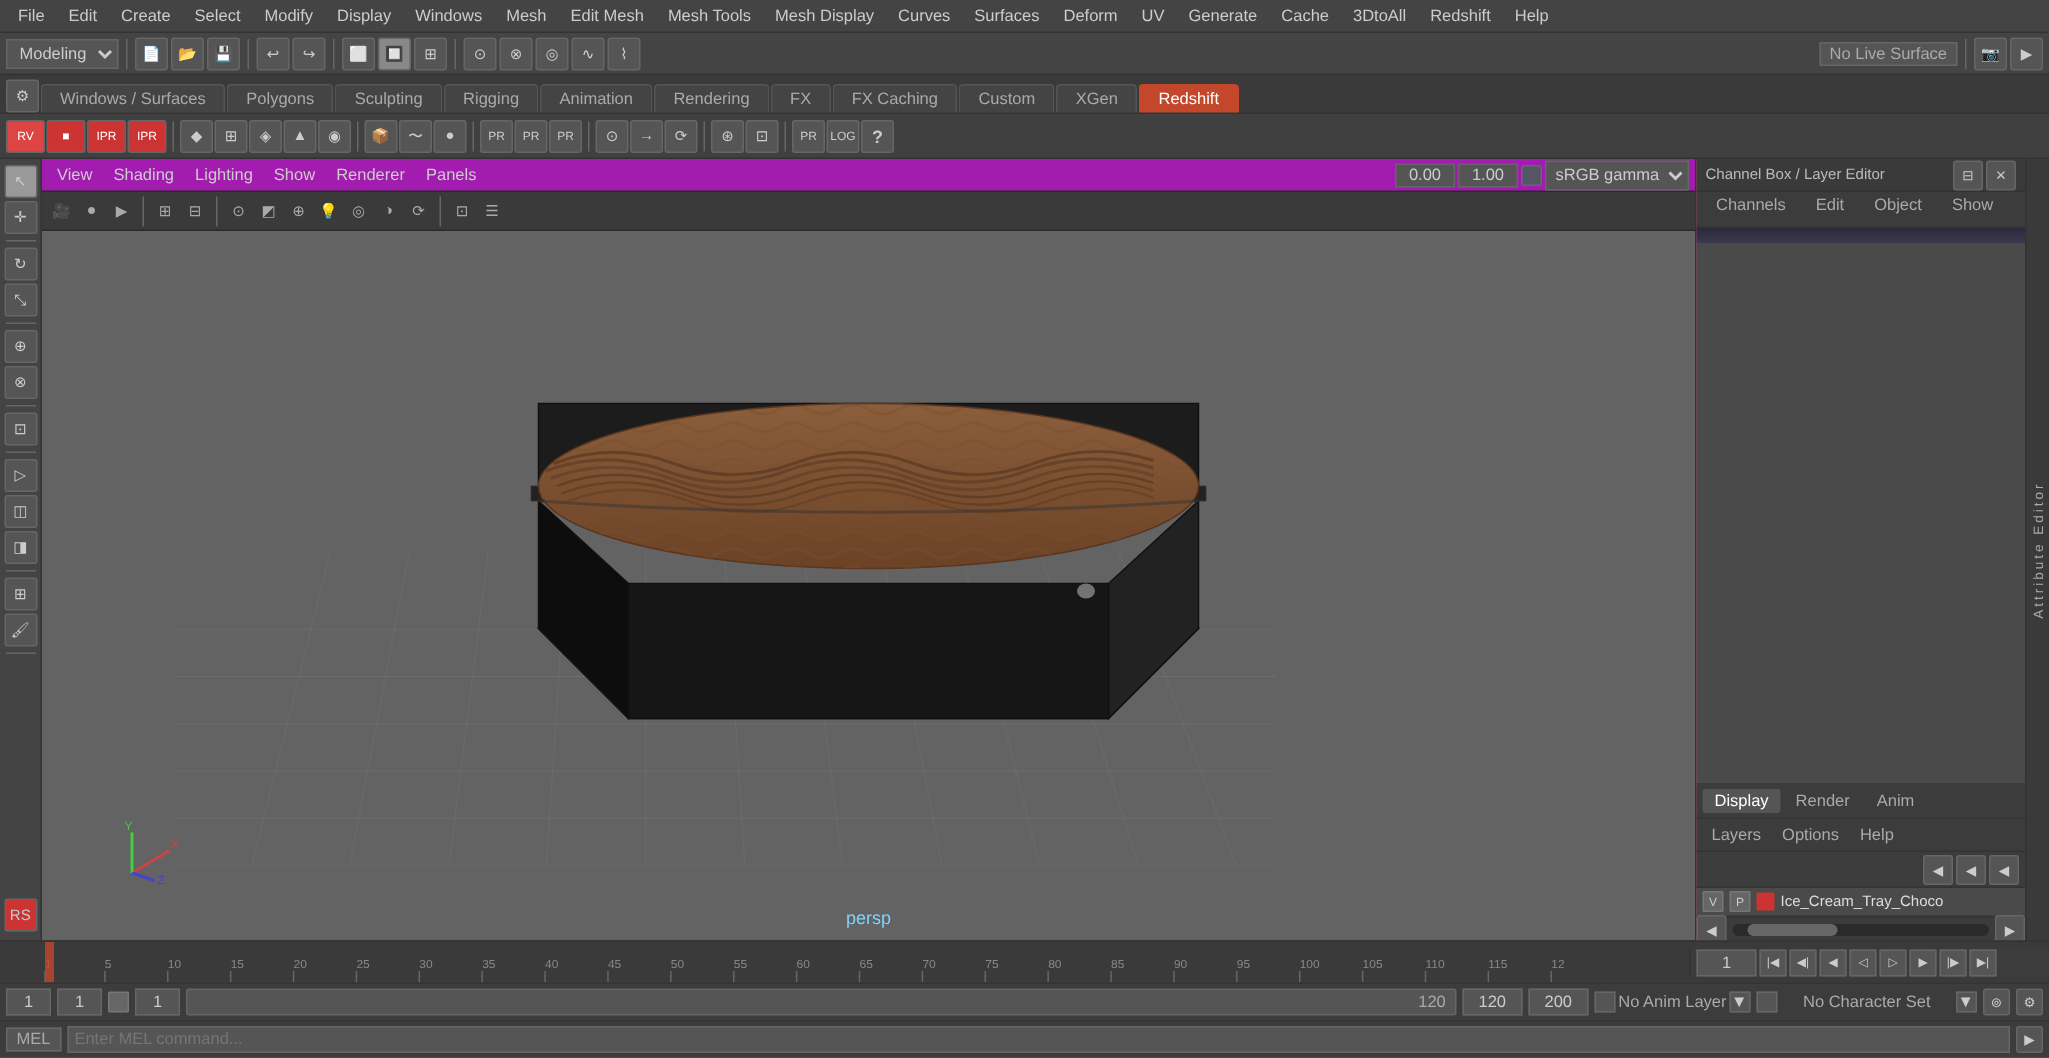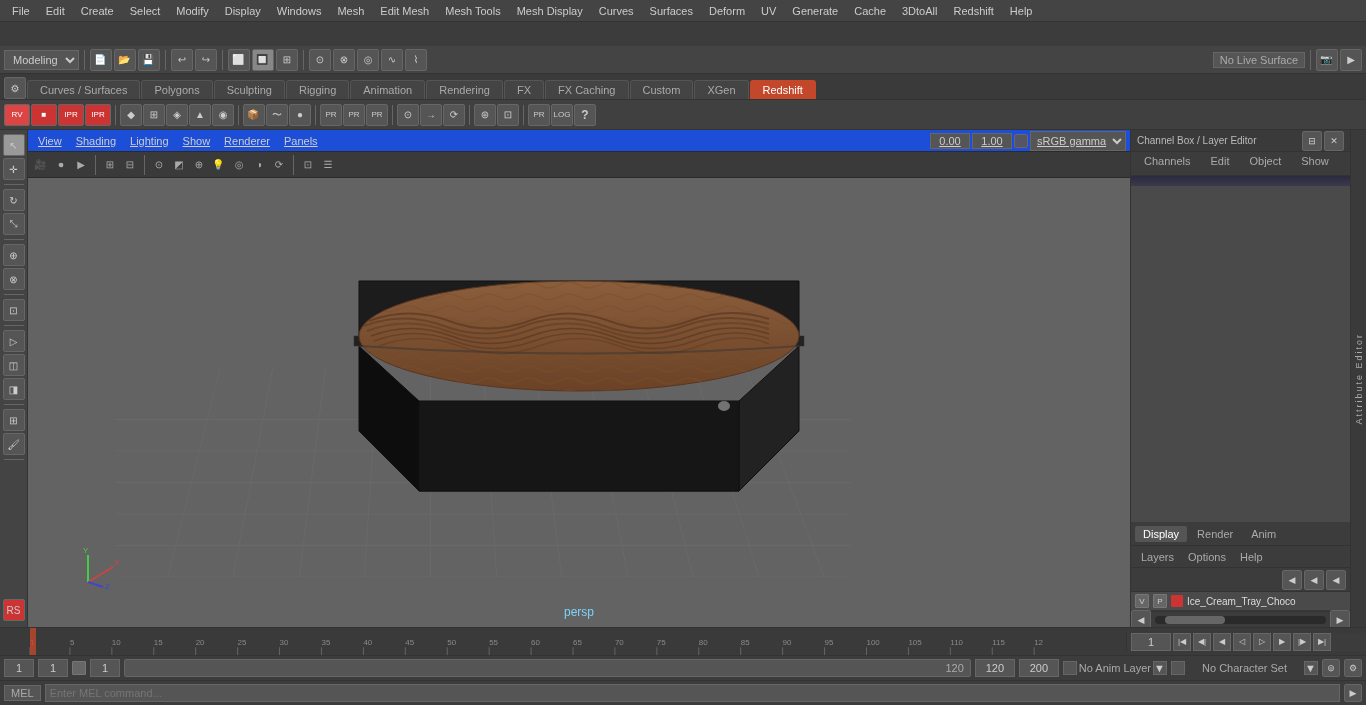--- a/index.html
+++ b/index.html
@@ -33,21 +33,20 @@
 
     
     #toolbar1 {
       height: 28px;
       background: #444;
       display: flex;
       align-items: center;
       padding: 0 4px;
       border-bottom: 1px solid #333;
       gap: 2px;
-      margin-top: 24px;
     }
 
     
     .module-select {
       background: #555;
       color: #ccc;
       border: 1px solid #666;
       height: 20px;
       font-size: 11px;
       padding: 0 4px;
@@ -109,27 +108,26 @@
       display: flex;
       align-items: center;
       padding: 0 4px;
       border-bottom: 1px solid #333;
       gap: 1px;
     }
 
     
     #viewport-menu {
       height: 22px;
-      background: #1d4ed8;
+      background: #a21caf;
       display: flex;
       align-items: center;
       padding: 0 4px;
       gap: 2px;
       border-bottom: 1px solid #2a2a2a;
-      text-decoration: underline;
     }
     .vp-menu-item {
       padding: 2px 6px;
       font-size: 11px;
       color: #ccc;
       cursor: pointer;
     }
 
     
     #viewport-iconbar {
@@ -552,21 +550,21 @@
     <div class="toolbar-btn">⌇</div>
     <div style="flex:1;"></div>
     <div style="background:#555;border:1px solid #666;padding:1px 6px;font-size:11px;color:#aaa;">No Live Surface</div>
     <div class="toolbar-sep"></div>
     <div class="toolbar-btn">📷</div>
     <div class="toolbar-btn">▶</div>
   </div>
 
   <div id="tab-bar">
     <div style="width:22px;height:22px;background:#555;border:1px solid #666;border-radius:2px;display:flex;align-items:center;justify-content:center;cursor:pointer;font-size:10px;">⚙</div>
-    <div class="tab-item">Curves / Surfaces</div>
+    <div class="tab-item">Windows / Surfaces</div>
     <div class="tab-item">Polygons</div>
     <div class="tab-item">Sculpting</div>
     <div class="tab-item">Rigging</div>
     <div class="tab-item">Animation</div>
     <div class="tab-item">Rendering</div>
     <div class="tab-item">FX</div>
     <div class="tab-item">FX Caching</div>
     <div class="tab-item">Custom</div>
     <div class="tab-item">XGen</div>
     <div class="tab-item active">Redshift</div>

